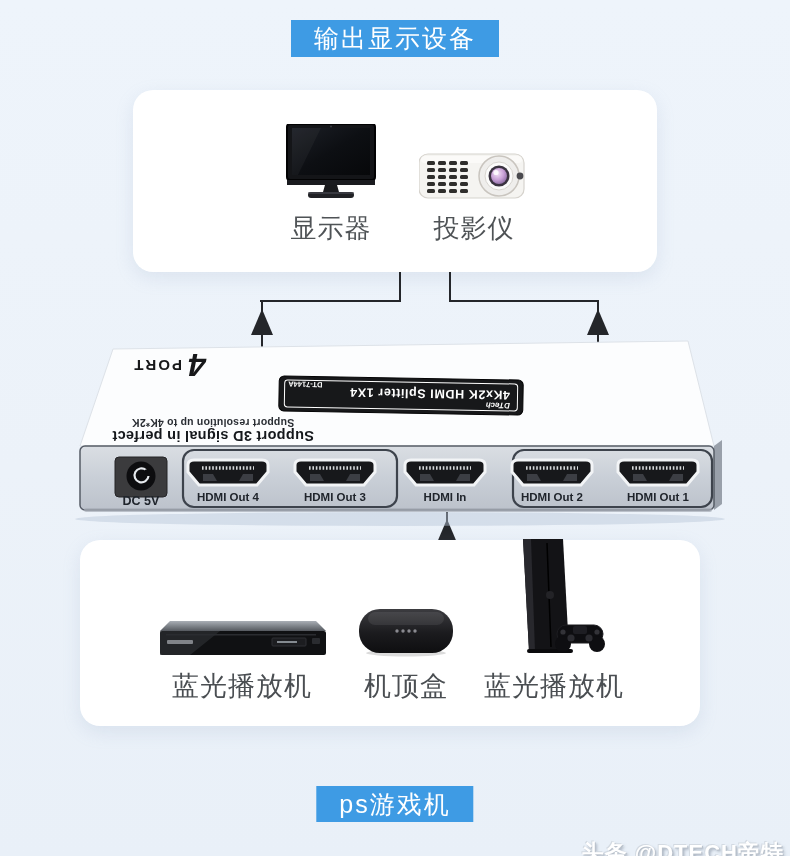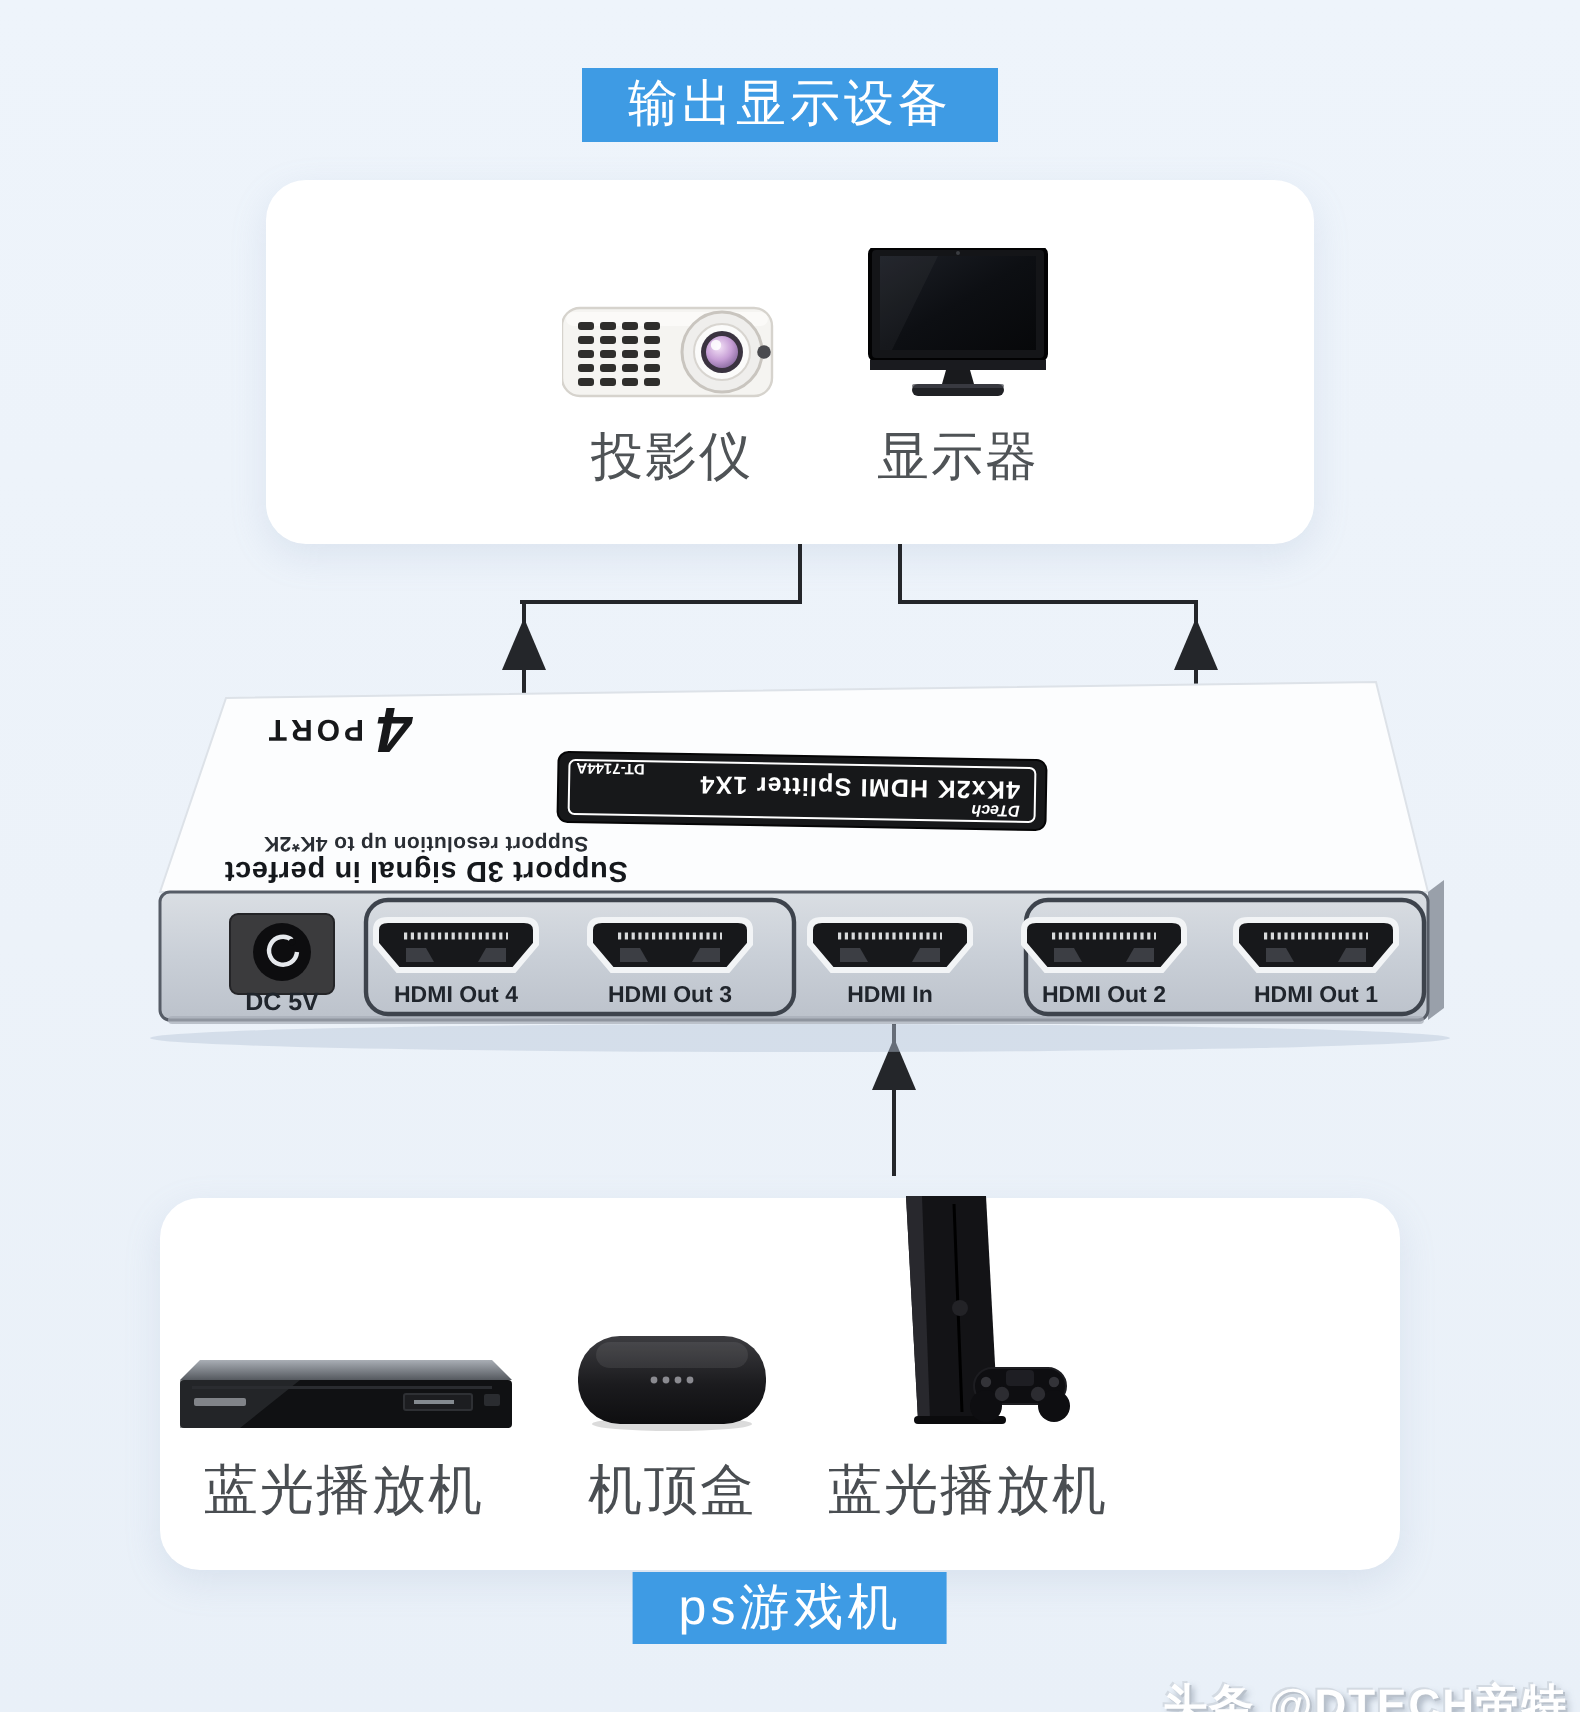--- a/index.html
+++ b/index.html
@@ -14,32 +14,32 @@
     background:linear-gradient(180deg,#eef4fb 0%,#ecf2f9 55%,#e9f0f8 100%);
     overflow:hidden;
   }
   
   .banner{
     position:absolute;left:50%;transform:translateX(-50%);
     background:#3e9be4;color:#fff;
     font-size:25px;font-weight:500;letter-spacing:2px;
     line-height:37px;padding:0 23px;white-space:nowrap;
   }
-  .banner.top{top:34px;}
+  .banner.top{top:20px;}
   .banner.bottom{top:786px;line-height:36px;}
   
   .card{
     position:absolute;background:#fff;border-radius:20px;
     box-shadow:0 6px 18px rgba(140,160,195,.18);
     display:flex;align-items:flex-end;
   }
   .card-top{left:133px;top:90px;width:524px;height:182px;
     justify-content:center;gap:38px;padding:24px 10px 26px 30px;box-sizing:border-box;}
-  .card-bottom{left:80px;top:599px;width:620px;height:186px;
-    justify-content:flex-start;gap:28px;padding:18px 6px 22px 6px;box-sizing:border-box;}
+  .card-bottom{left:80px;top:540px;width:620px;height:186px;
+    justify-content:center;gap:28px;padding:18px 6px 22px 6px;box-sizing:border-box;}
   .dev-col{display:flex;flex-direction:column;align-items:center;}
   .dev-label{margin-top:9px;font-size:26px;color:#4f5356;letter-spacing:1px;white-space:nowrap;}
   .card-bottom .dev-label{font-size:27px;color:#4a4e52;}
   
   .cline{position:absolute;background:#24262a;}
   .tri-up{
     position:absolute;width:0;height:0;
     border-left:11px solid transparent;border-right:11px solid transparent;
     border-bottom:26px solid #24262a;
   }
@@ -67,20 +67,40 @@
   }
 </style>
 </head>
 <body>
 
 <div class="stage">
 
   <div class="banner top">输出显示设备</div>
 
   <div class="card card-top">
+    <div class="dev-col">
+      <svg width="100" height="78" viewBox="0 0 100 78">
+        <defs>
+          <linearGradient id="scrG" x1="0" y1="0" x2="1" y2="1">
+            <stop offset="0" stop-color="#1c1f26"></stop>
+              <stop offset=".5" stop-color="#0d0f13"></stop>
+              <stop offset="1" stop-color="#07080a"></stop>
+          </linearGradient>
+        </defs>
+        <rect x="6" y="0" width="88" height="56" rx="3" fill="#141518" stroke="#020203" stroke-width="2"></rect>
+        <rect x="11" y="4" width="78" height="47" fill="url(#scrG)"></rect>
+        <polygon points="11,4 40,4 17,51 11,51" fill="#ffffff" opacity="0.04"></polygon>
+        <circle cx="50" cy="2.5" r="1" fill="#3a3d42"></circle>
+        <rect x="6" y="56" width="88" height="5" fill="#1a1b1f"></rect>
+        <polygon points="44,61 56,61 58,68 42,68" fill="#191a1d"></polygon>
+        <rect x="27" y="68" width="46" height="6" rx="3" fill="#202125"></rect>
+        <rect x="27" y="68" width="46" height="2" rx="1" fill="#43454b" opacity=".7"></rect>
+      </svg>
+      <div class="dev-label">显示器</div>
+    </div>
     <div class="dev-col">
       <svg width="110" height="50" viewBox="0 0 110 50">
         <defs>
           <radialGradient id="lensG" cx=".4" cy=".35" r=".9">
             <stop offset="0" stop-color="#f4e3f7"></stop>
               <stop offset=".45" stop-color="#c79fd6"></stop>
               <stop offset="1" stop-color="#5f477a"></stop>
           </radialGradient>
         </defs>
         <rect x="0" y="2" width="105" height="44" rx="9" fill="#f5f4f1" stroke="#d6d3cd" stroke-width="1.2"></rect>
@@ -109,40 +129,20 @@
         </g>
         <circle cx="80" cy="24" r="20" fill="#efeeec" stroke="#c9c5bf" stroke-width="1.5"></circle>
         <circle cx="80" cy="24" r="14" fill="#fbfbfa" stroke="#d8d5d0" stroke-width="1"></circle>
         <circle cx="80" cy="24" r="10.5" fill="#3a3340"></circle>
         <circle cx="80" cy="24" r="8" fill="url(#lensG)"></circle>
         <circle cx="77" cy="20.5" r="2.6" fill="#ffffff" opacity=".85"></circle>
         <circle cx="101" cy="24" r="3.4" fill="#4a4a4e"></circle>
       </svg>
       <div class="dev-label">投影仪</div>
     </div>
-    <div class="dev-col">
-      <svg width="100" height="78" viewBox="0 0 100 78">
-        <defs>
-          <linearGradient id="scrG" x1="0" y1="0" x2="1" y2="1">
-            <stop offset="0" stop-color="#1c1f26"></stop>
-              <stop offset=".5" stop-color="#0d0f13"></stop>
-              <stop offset="1" stop-color="#07080a"></stop>
-          </linearGradient>
-        </defs>
-        <rect x="6" y="0" width="88" height="56" rx="3" fill="#141518" stroke="#020203" stroke-width="2"></rect>
-        <rect x="11" y="4" width="78" height="47" fill="url(#scrG)"></rect>
-        <polygon points="11,4 40,4 17,51 11,51" fill="#ffffff" opacity="0.04"></polygon>
-        <circle cx="50" cy="2.5" r="1" fill="#3a3d42"></circle>
-        <rect x="6" y="56" width="88" height="5" fill="#1a1b1f"></rect>
-        <polygon points="44,61 56,61 58,68 42,68" fill="#191a1d"></polygon>
-        <rect x="27" y="68" width="46" height="6" rx="3" fill="#202125"></rect>
-        <rect x="27" y="68" width="46" height="2" rx="1" fill="#43454b" opacity=".7"></rect>
-      </svg>
-      <div class="dev-label">显示器</div>
-    </div>
   </div>
 
   <div class="cline" style="left:399px;top:272px;width:2px;height:30px;"></div>
   <div class="cline" style="left:260px;top:300px;width:141px;height:2px;"></div>
   <div class="cline" style="left:261px;top:300px;width:2px;height:52px;"></div>
   <div class="tri-up" style="left:251px;top:309px;"></div>
 
   <div class="cline" style="left:449px;top:272px;width:2px;height:30px;"></div>
   <div class="cline" style="left:450px;top:300px;width:148px;height:2px;"></div>
   <div class="cline" style="left:597px;top:300px;width:2px;height:52px;"></div>

